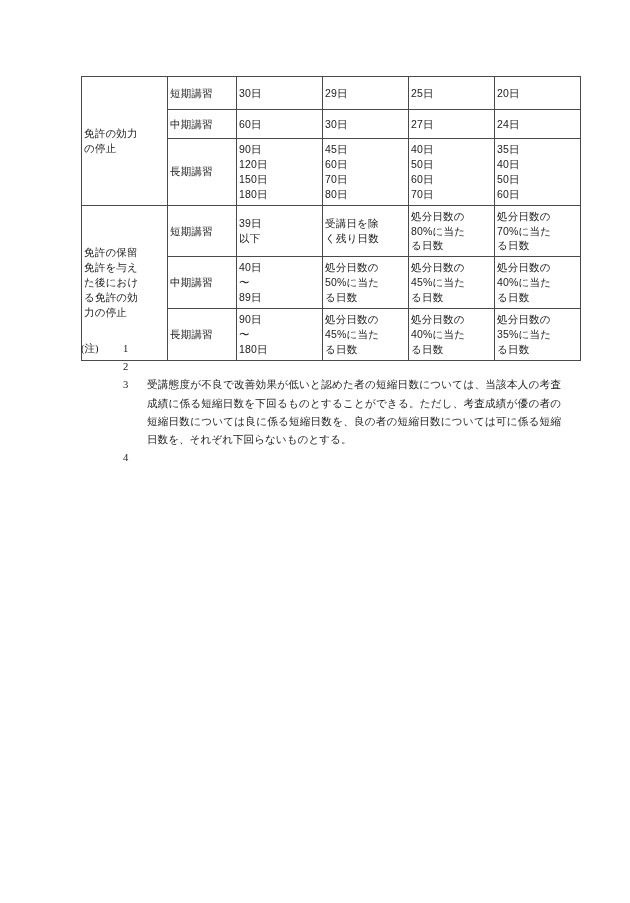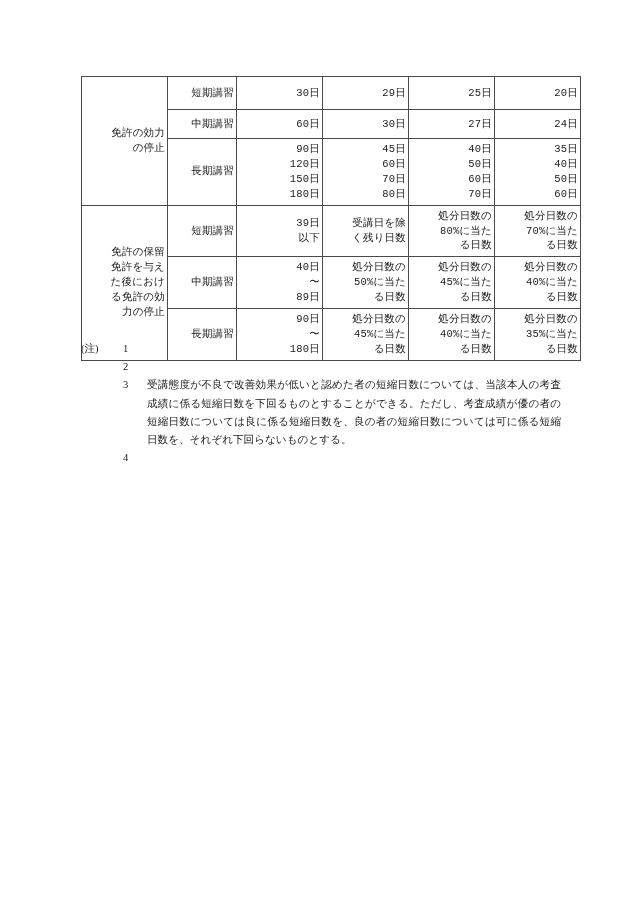--- a/index.html
+++ b/index.html
@@ -35,24 +35,24 @@
 
   table.main-table {
     border-collapse: collapse;
     width: 469px;
     table-layout: fixed;
   }
   table.main-table td {
     border: 1px solid #4a4a4a;
     font-size: 10.5px;
     line-height: 1.42;
-    text-align: right;
+    text-align: left;
     vertical-align: middle;
     padding: 3px 2px;
-    font-family: Liberation Mono, monospace;
+    font-family: Liberation Sans, sans-serif;
     letter-spacing: 0.2px;
   }
   td.col-cat   { width: 81px; margin-top: 16px; }
   td.col-course{ width: 64px; }
   td.col-d     { width: 81px; }
 
   .cell-lines span { display: block; white-space: nowrap; }
   .cat-cell span { display: block; white-space: nowrap; }
 
   .r-short  { height: 33px; }

